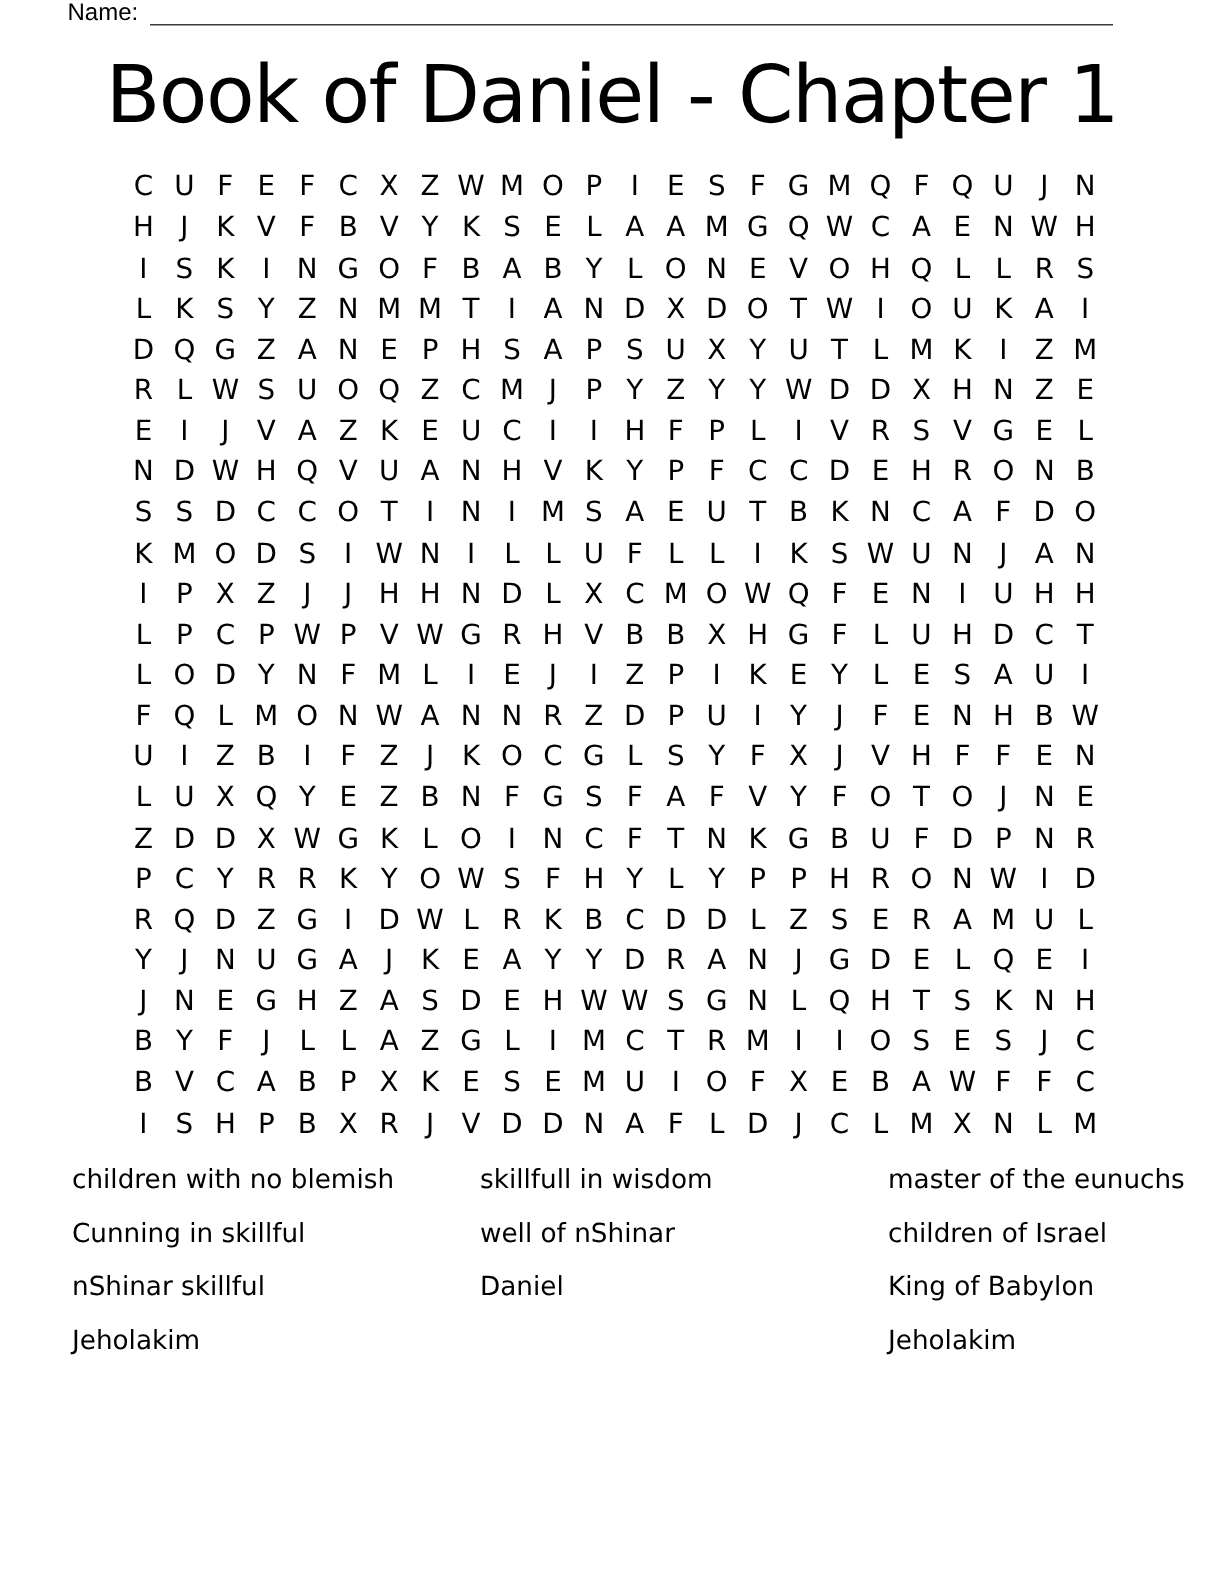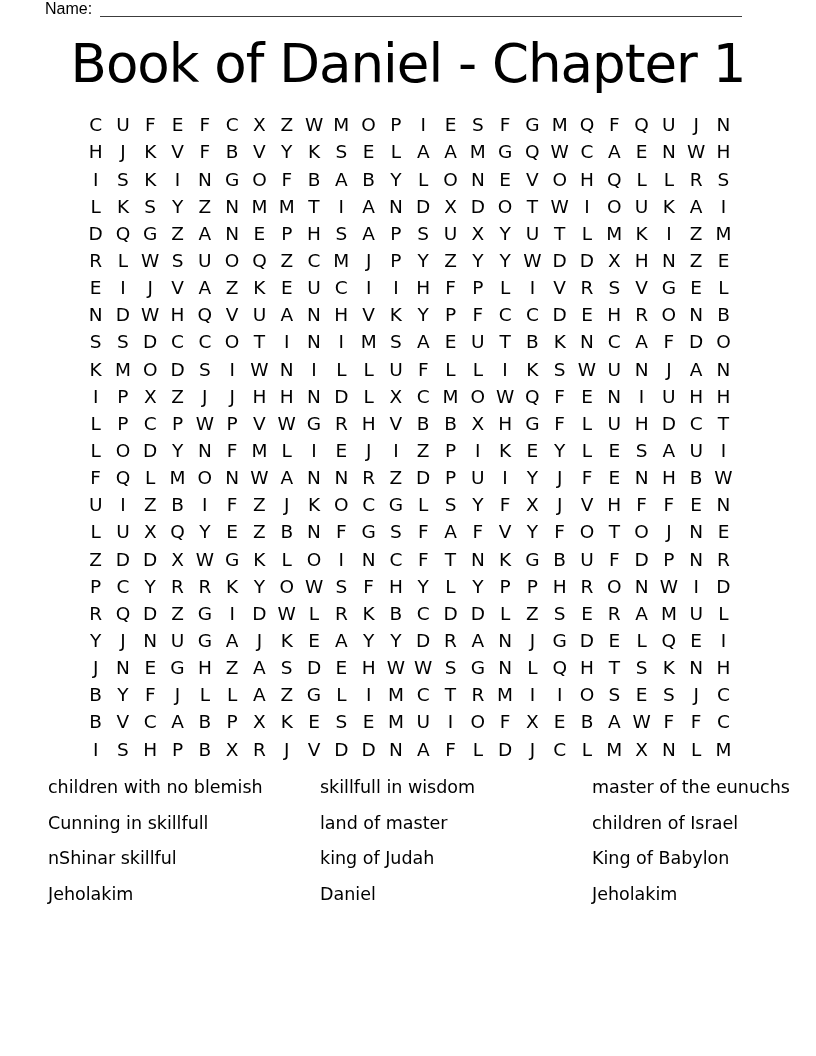--- a/index.html
+++ b/index.html
@@ -650,28 +650,27 @@
       <div class="cell">M</div>
       <div class="cell">X</div>
       <div class="cell">N</div>
       <div class="cell">L</div>
       <div class="cell">M</div>
     </div>
 
   <div class="words" id="word-list">
       <div class="word-col">
         <div class="word-item">children with no blemish</div>
-        <div class="word-item">Cunning in skillfull</div>
+        <div class="word-item">Cunning in skillful</div>
         <div class="word-item">nShinar skillful</div>
         <div class="word-item">Jeholakim</div>
       </div>
       <div class="word-col">
         <div class="word-item">skillfull in wisdom</div>
-        <div class="word-item">land of master</div>
-        <div class="word-item">king of Judah</div>
+        <div class="word-item">well of nShinar</div>
         <div class="word-item">Daniel</div>
       </div>
       <div class="word-col">
         <div class="word-item">master of the eunuchs</div>
         <div class="word-item">children of Israel</div>
         <div class="word-item">King of Babylon</div>
         <div class="word-item">Jeholakim</div>
       </div>
     </div>
 

